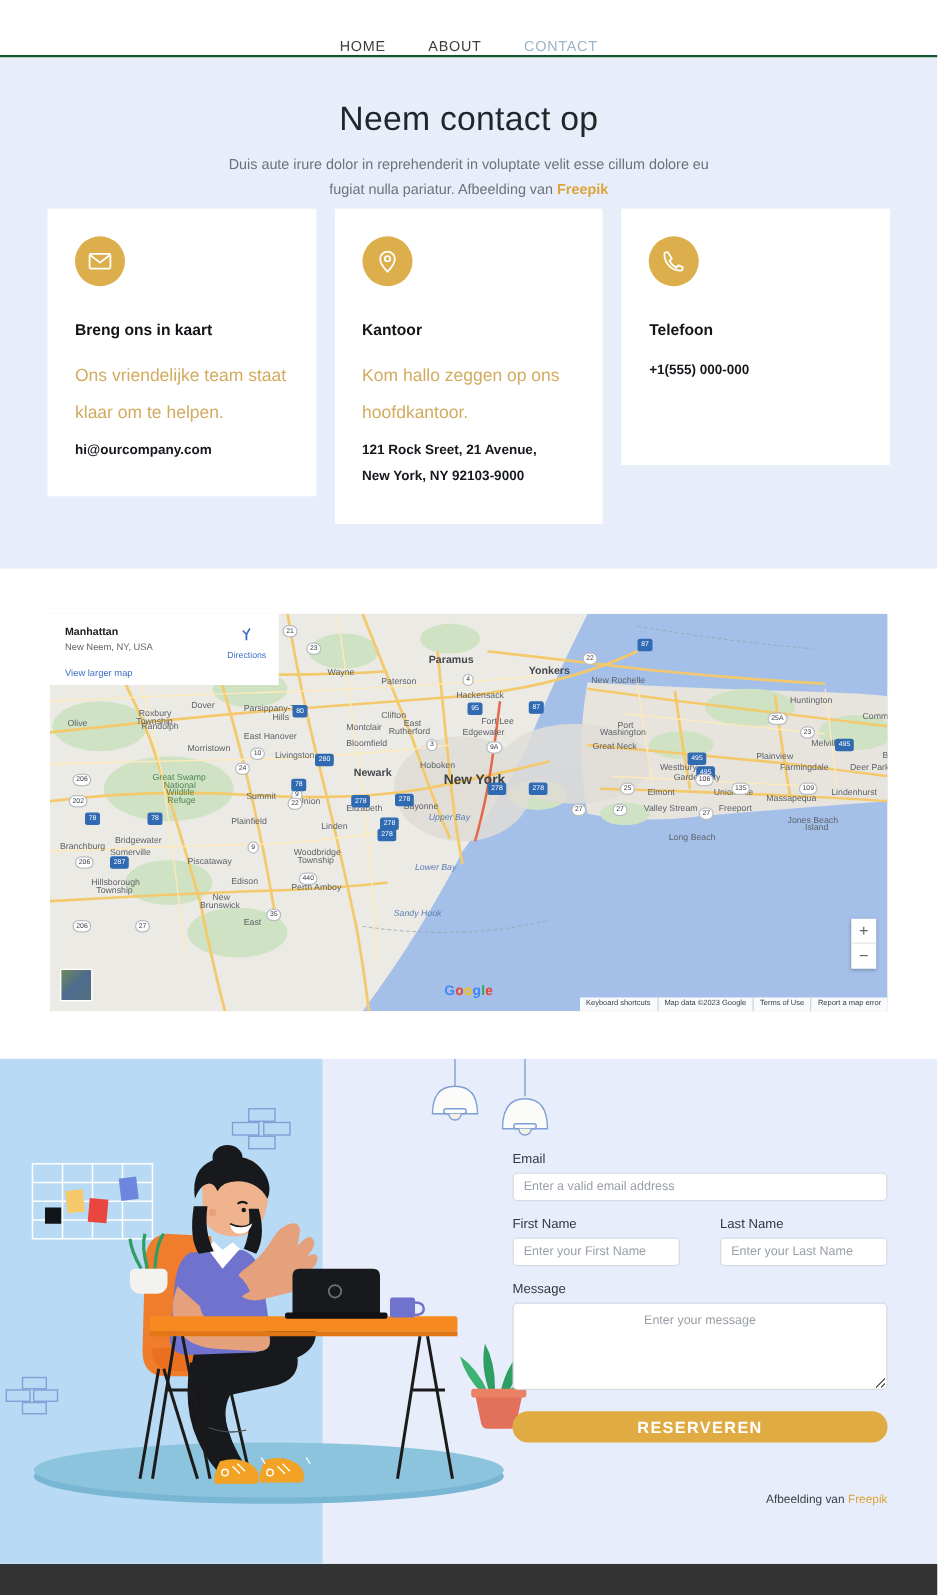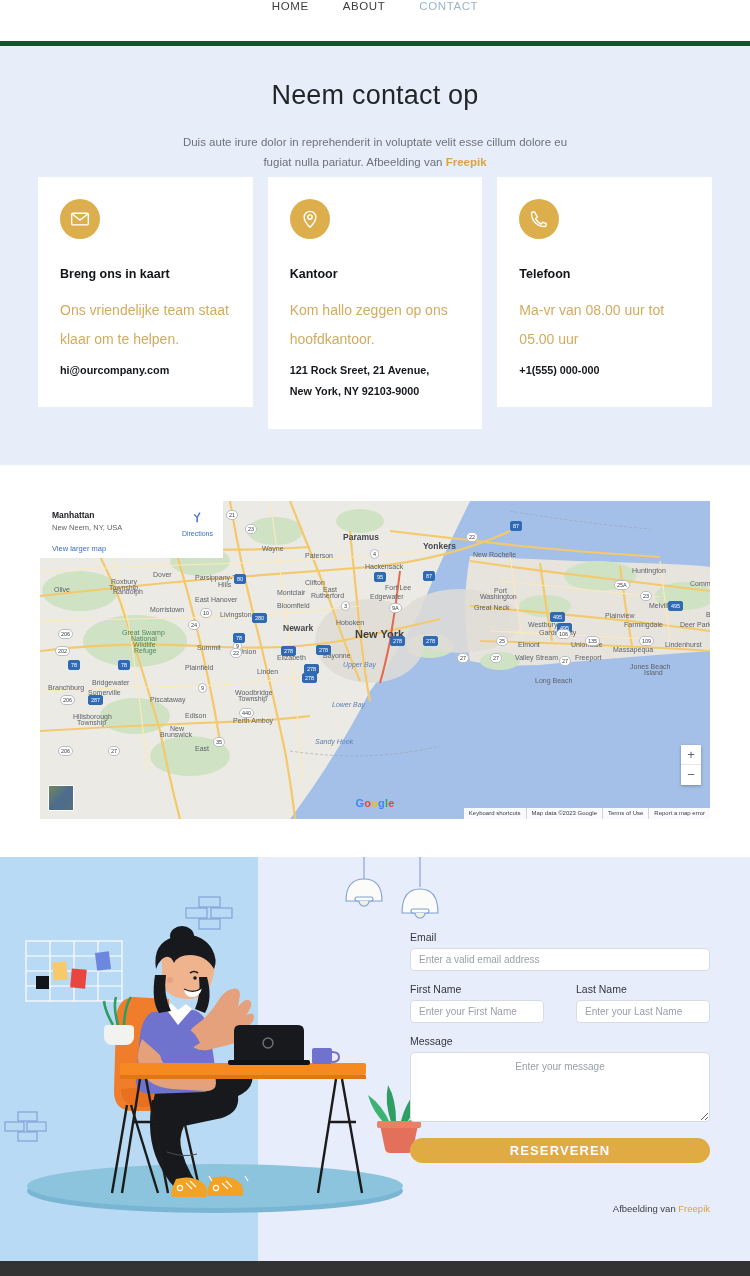--- a/index.html
+++ b/index.html
@@ -9,24 +9,24 @@
     background: #ffffff;
     color: #2b2b2b;
     -webkit-font-smoothing: antialiased;
   }
 
   
   .navbar {
     height: 46px;
     background: #ffffff;
     display: flex;
-    align-items: flex-start;
+    align-items: flex-end;
     justify-content: center;
     gap: 34px;
-    border-bottom: 5px solid #14532d;
+    border-bottom: 2px solid #14532d;
   }
   .nav-link {
     font-size: 11.5px;
     letter-spacing: 0.6px;
     color: #3d3d3d;
     text-decoration: none;
     cursor: pointer;
   }
   .nav-link.active { color: #9ab4c8; }
 
@@ -36,21 +36,21 @@
     padding: 34px 0 36px;
   }
   .hero-title {
     text-align: center;
     font-size: 27px;
     font-weight: 400;
     color: #22262b;
     letter-spacing: 0.2px;
   }
   .hero-sub {
-    margin: 22px auto 0;
+    margin: 12px auto 0;
     width: 400px;
     text-align: center;
     font-size: 11.5px;
     line-height: 1.72;
     color: #6c727a;
   }
   .link-gold { color: #dba43c; font-weight: 700; text-decoration: none; cursor: pointer; }
 
   
   .cards {
@@ -280,21 +280,20 @@
       <div class="card-value">New York, NY 92103-9000</div>
     </div>
 
     <div class="card">
       <div class="card-icon">
         <svg viewBox="0 0 24 24" fill="none" stroke="#ffffff" stroke-width="1.7">
           <path d="M6.5 3.5h-2A1.5 1.5 0 0 0 3 5c0 9 7 16 16 16a1.5 1.5 0 0 0 1.5-1.5v-2l-4-1.6-2 2.2a14 14 0 0 1-6.6-6.6l2.2-2z"></path>
         </svg>
       </div>
       <div class="card-title">Telefoon</div>
-      <div class="card-note">Ma-vr van 08.00 uur tot 05.00 uur</div>
       <div class="card-value">+1(555) 000-000</div>
     </div>
 
   </div>
 </div>
 
 <div class="map-wrap">
   <div class="map">
 
     <svg class="map-canvas" viewBox="0 0 670 318" preserveAspectRatio="none">

